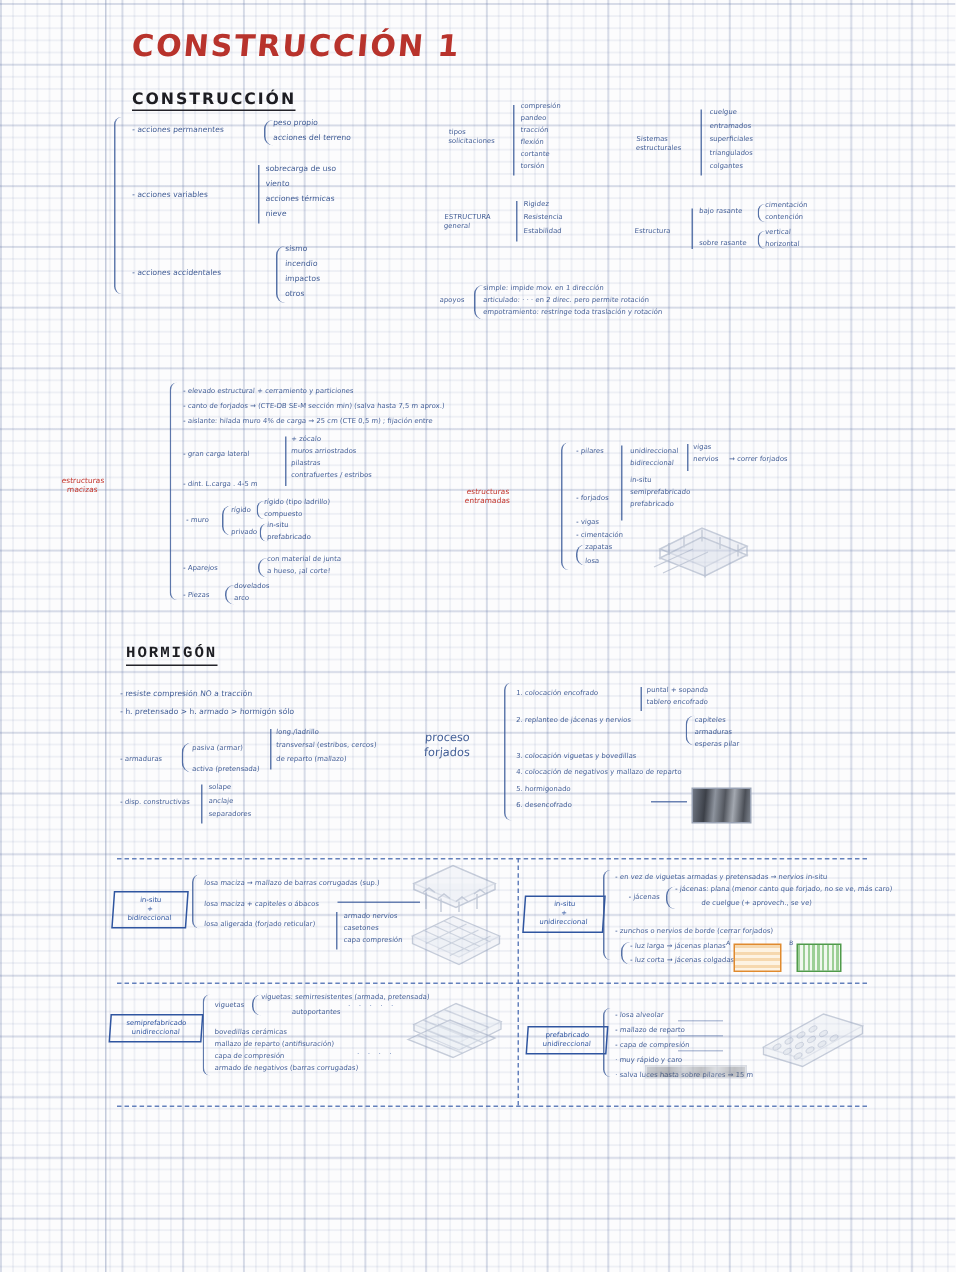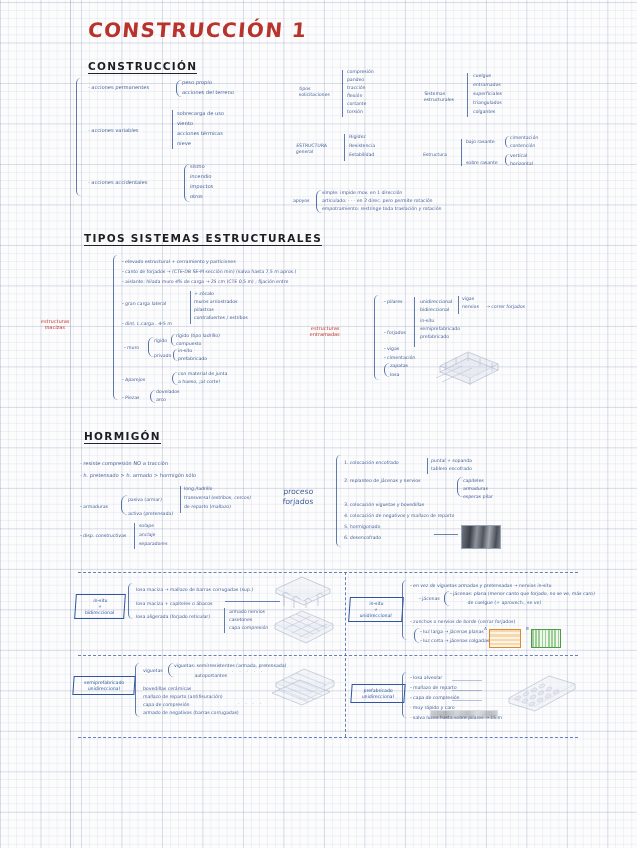--- a/index.html
+++ b/index.html
@@ -169,21 +169,20 @@
 <div class="t" style="left:510px;top:153px;">vertical</div>
 <div class="t" style="left:510px;top:161px;">horizontal</div>
 
 <div class="t" style="left:293px;top:198px;">apoyos</div>
 <div class="brace" style="left:316px;top:190px;height:23px;width:5px;"></div>
 <div class="t" style="left:322px;top:190px;">simple: impide mov. en 1 dirección</div>
 <div class="t" style="left:322px;top:198px;">articulado: · · · en 2 direc. pero permite rotación</div>
 <div class="t" style="left:322px;top:206px;">empotramiento: restringe toda traslación y rotación</div>
 
 <div class="h2" style="left:84px;top:232px;">
-  <span>TIPOS  SISTEMAS  ESTRUCTURALES</span>
   <span class="ul"></span>
 </div>
 
 <div class="redlabel" style="left:24px;top:318px;width:62px;"><span>estructuras
 macizas</span></div>
 <div class="bigbrace" style="left:113px;top:255px;height:145px;"></div>
 
 <div class="t" style="left:122px;top:259px;">- elevado estructural + cerramiento y particiones</div>
 <div class="t" style="left:122px;top:269px;">- canto de forjados → (CTE-DB SE-M sección min) (salva hasta 7,5 m aprox.)</div>
 <div class="t" style="left:122px;top:279px;">- aislante: hilada muro 4% de carga → 25 cm (CTE 0,5 m) ; fijación entre</div>
@@ -244,21 +243,21 @@
 
 <svg class="sketch" style="left:432px;top:344px;" width="74" height="46" viewBox="0 0 74 46">
   <g stroke="#9aa6bd" stroke-width="1" fill="#cfd6e4" fill-opacity=".55">
     <path d="M8 22 L36 8 L66 20 L38 34 Z"></path>
     <path d="M8 28 L36 14 L66 26 L38 40 Z"></path>
     <path d="M14 18 L14 26 M24 13 L24 21 M36 9 L36 17 M48 14 L48 22 M60 19 L60 27 M38 34 L38 41 M8 22 L8 29 M66 20 L66 27"></path>
     <path d="M4 34 L30 22 M10 38 L40 24" stroke-width=".8" fill="none"></path>
   </g>
 </svg>
 
-<div class="h2" style="left:84px;top:430px;">
+<div class="h2" style="left:84px;top:430px;font-family:Liberation Mono, monospace;">
   <span>HORMIGÓN</span>
   <span class="ul"></span>
 </div>
 
 <div class="t s5" style="left:80px;top:460px;">- resiste compresión NO a tracción</div>
 <div class="t s5" style="left:80px;top:472px;">- h. pretensado &gt; h. armado &gt; hormigón sólo</div>
 
 <div class="t" style="left:80px;top:504px;">- armaduras</div>
 <div class="brace" style="left:121px;top:495px;height:20px;width:6px;"></div>
 <div class="t" style="left:128px;top:497px;">pasiva (armar)</div>

